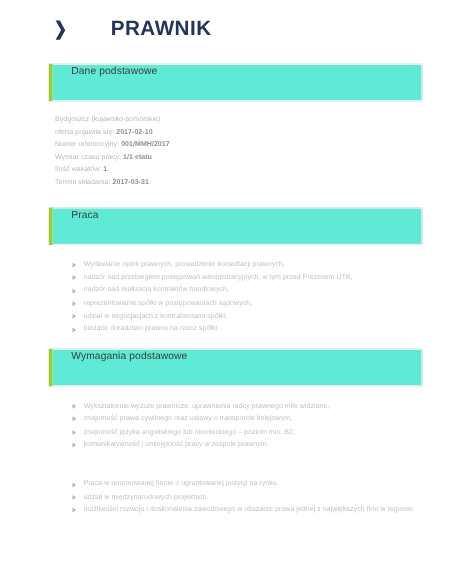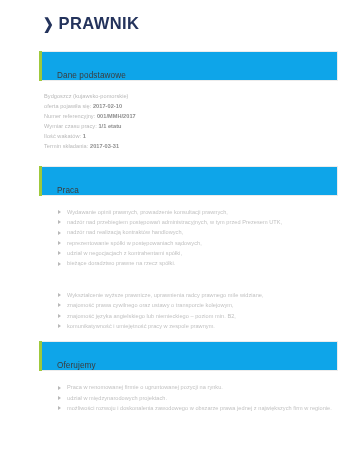--- a/index.html
+++ b/index.html
@@ -35,31 +35,32 @@
     font-weight: 700;
     line-height: 1;
     transform: scaleX(0.85);
   }
   .brand-title {
     color: #24335c;
     font-size: 16.5px;
     font-weight: 700;
     letter-spacing: 0.4px;
     line-height: 1;
+    margin-left: 30px;
   }
 
   
   .card {
     margin: 0 22px 0 42px;
     height: 28px;
-    background: #0ea5e9;
+    background: #5eead4;
     border: 1px solid #ececec;
     border-left: none;
     display: flex;
-    align-items: flex-end;
+    align-items: flex-start;
     position: relative;
   }
   .card::before {
     content: "";
     position: absolute;
     left: -3px;
     top: -1px;
     bottom: -1px;
     width: 3px;
     background: #9fc93c;
@@ -169,33 +170,33 @@
     <li class="bullet">Wydawanie opinii prawnych, prowadzenie konsultacji prawnych,</li>
     <li class="bullet">nadzór nad przebiegiem postępowań administracyjnych, w tym przed Prezesem UTK,</li>
     <li class="bullet">nadzór nad realizacją kontraktów handlowych,</li>
     <li class="bullet">reprezentowanie spółki w postępowaniach sądowych,</li>
     <li class="bullet">udział w negocjacjach z kontrahentami spółki,</li>
     <li class="bullet">bieżące doradztwo prawne na rzecz spółki.</li>
   </ul>
 
   <div class="sec-gap-sm"></div>
 
+  <div class="card">
+    <span class="card-title">Wymagania podstawowe</span>
+  </div>
 
   <ul class="bullets">
     <li class="bullet">Wykształcenie wyższe prawnicze, uprawnienia radcy prawnego mile widziane,</li>
     <li class="bullet">znajomość prawa cywilnego oraz ustawy o transporcie kolejowym,</li>
     <li class="bullet">znajomość języka angielskiego lub niemieckiego – poziom min. B2,</li>
     <li class="bullet">komunikatywność i umiejętność pracy w zespole prawnym.</li>
   </ul>
 
   <div class="sec-gap-sm"></div>
 
-  <div class="card">
-    <span class="card-title">Oferujemy</span>
-  </div>
 
   <ul class="bullets">
     <li class="bullet">Praca w renomowanej firmie o ugruntowanej pozycji na rynku.</li>
     <li class="bullet">udział w międzynarodowych projektach.</li>
     <li class="bullet">możliwości rozwoju i doskonalenia zawodowego w obszarze prawa jednej z największych firm w regionie.</li>
   </ul>
 
 </div>
 
 </body></html>

